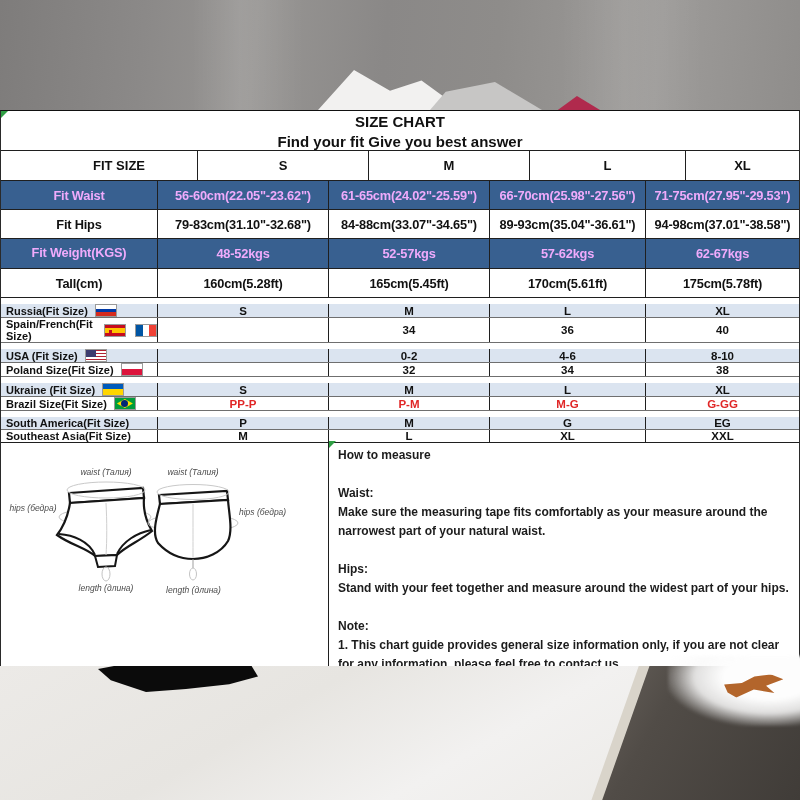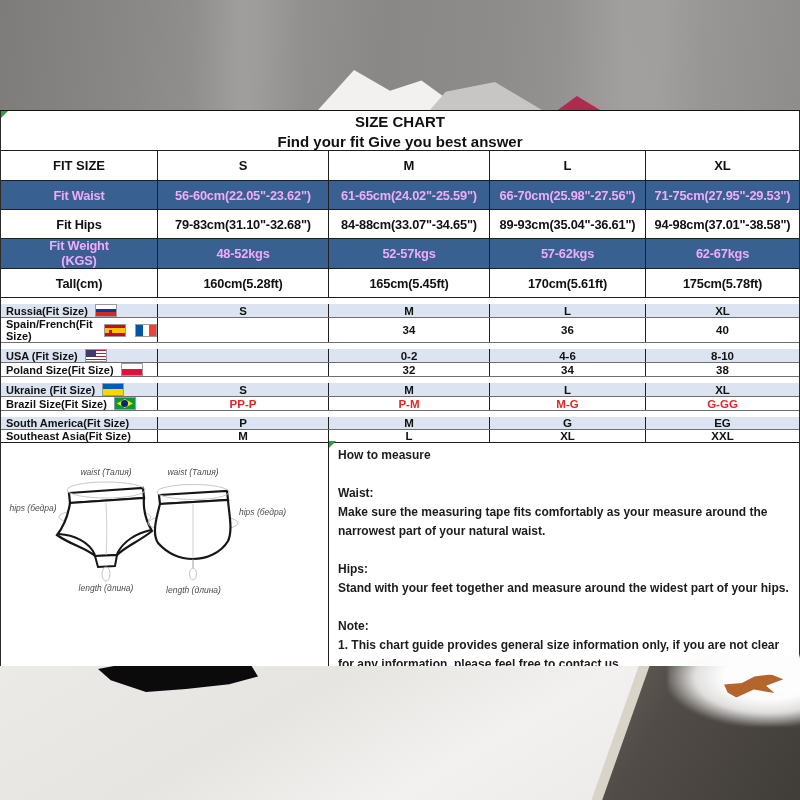--- a/index.html
+++ b/index.html
@@ -43,23 +43,23 @@
   .title-main{font-size:15px;font-weight:bold;line-height:20px;}
   .title-sub{font-size:15px;font-weight:bold;line-height:19px;}
 
   .trow{display:flex;box-sizing:border-box;border-bottom:1px solid #1f1f1f;}
   .cell{box-sizing:border-box;display:flex;align-items:center;justify-content:center;
     text-align:center;position:relative;overflow:hidden;}
   .cell+.cell{border-left:1px solid #1f1f1f;}
   .c0{width:156px;}.c1{width:171px;}.c2{width:161px;}.c3{width:156px;}.c4{flex:1;}
   .h30{height:30px;}.h29{height:29px;}
   .fitrow{font-weight:bold;font-size:12.8px;letter-spacing:-0.2px;}
-  .header-row{font-weight:bold;font-size:13px;}
+  .header-row{font-weight:bold;font-size:13px;padding-left:40px;}
   .bluerow{background:#386090;color:#f0abfc;}
-  .stack{display:flex;flex-direction:column;line-height:1.15;}
+  .stack{display:flex;flex-direction:row;line-height:1.15;}
 
   .region-rows{display:flex;flex-direction:column;height:143px;}
   .rrow{flex:1;display:flex;box-sizing:border-box;border-bottom:1px solid #6f6f6f;}
   .rrow:last-child{border-bottom:1px solid #1f1f1f;}
   .rrow.lb{background:#dbe4f0;margin-top:6px;}
   .rlabel{justify-content:flex-start;padding-left:5px;gap:7px;text-align:left;}
   .rrow .cell{font-weight:bold;font-size:11px;}
   .rrow .val{font-size:11.5px;}
   .red .val{color:#e02626;}
 

